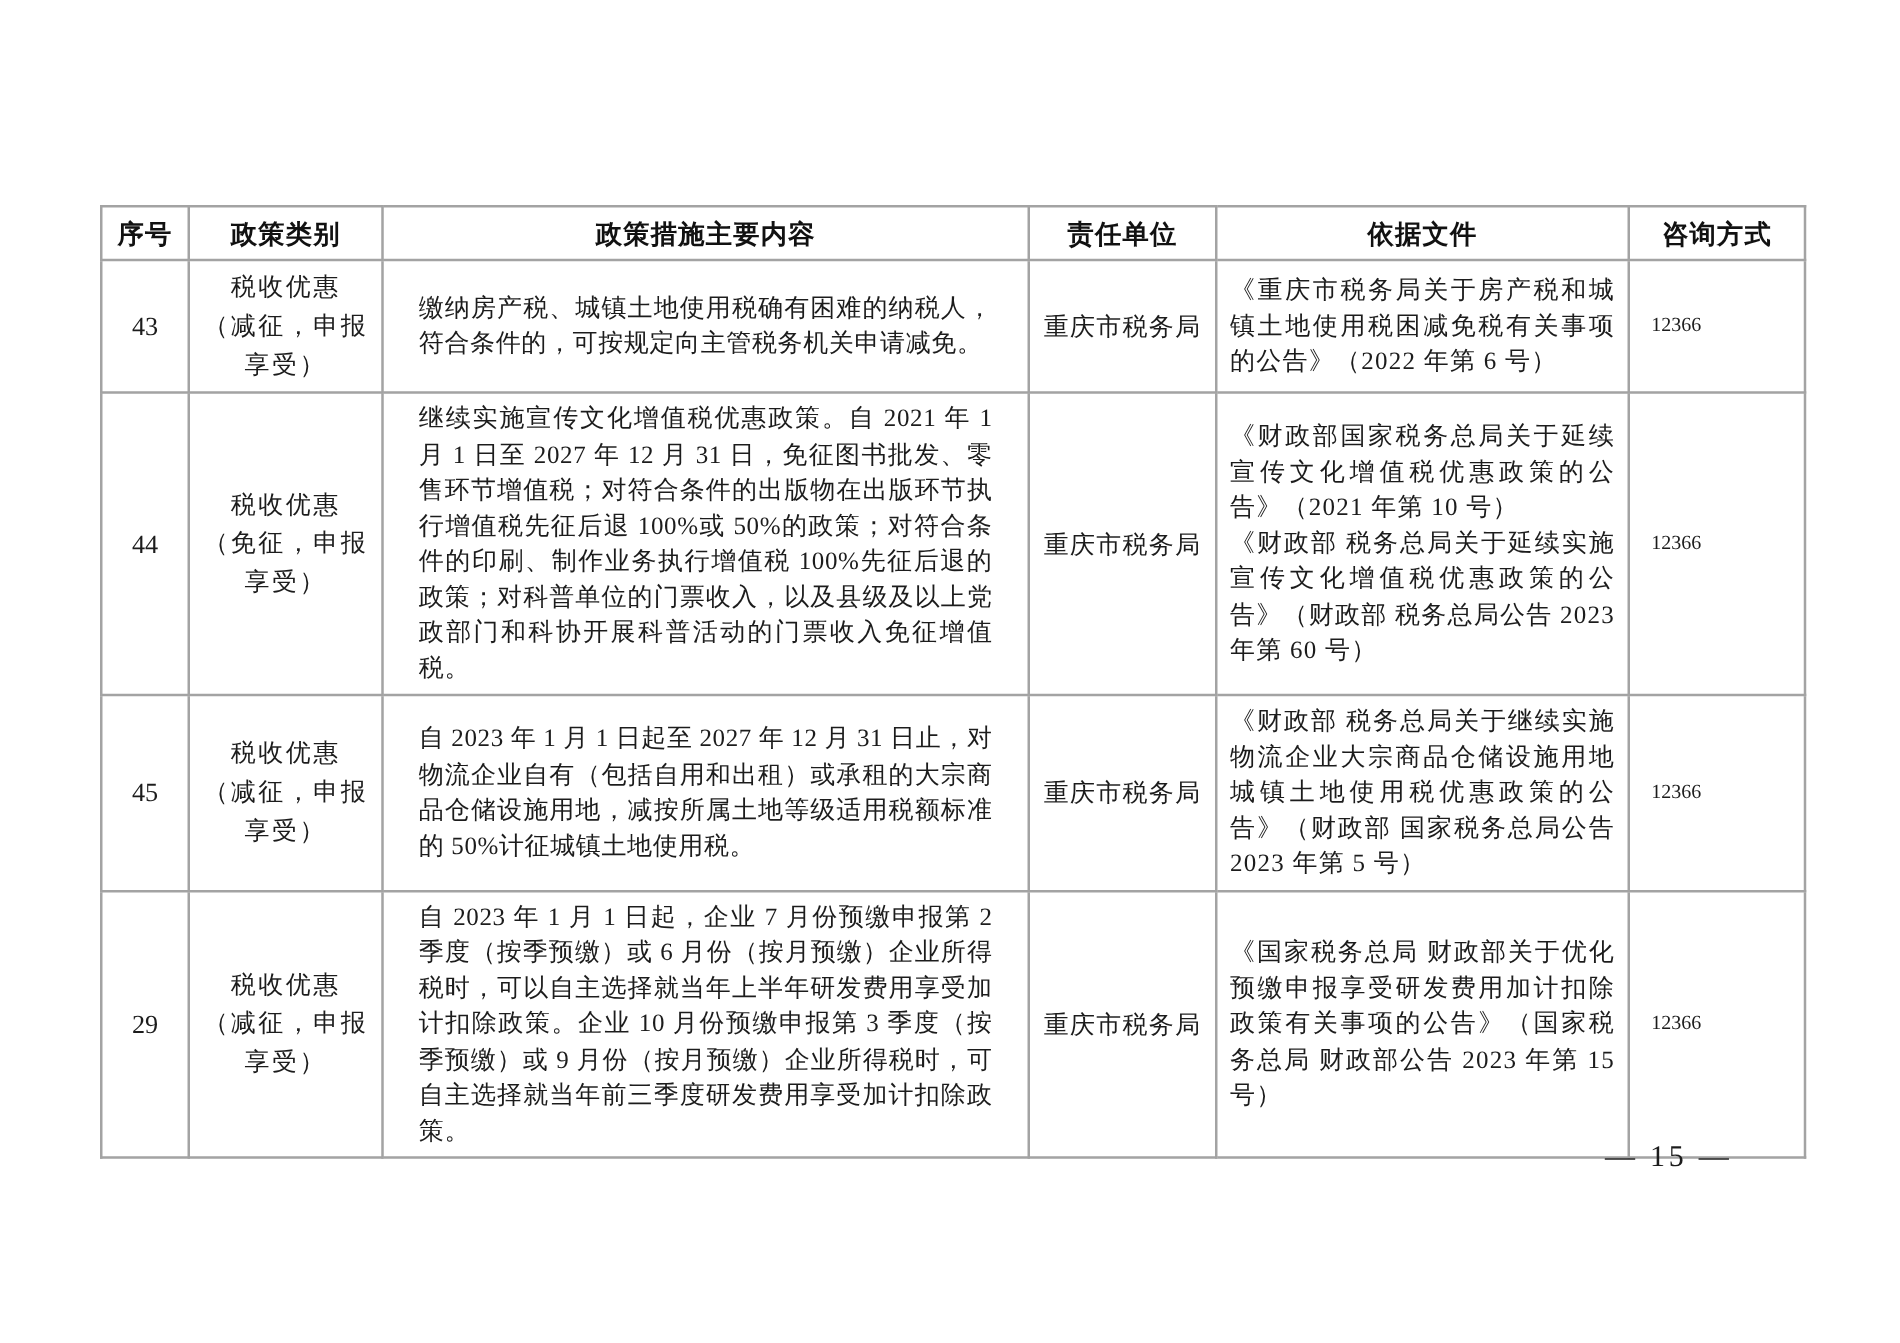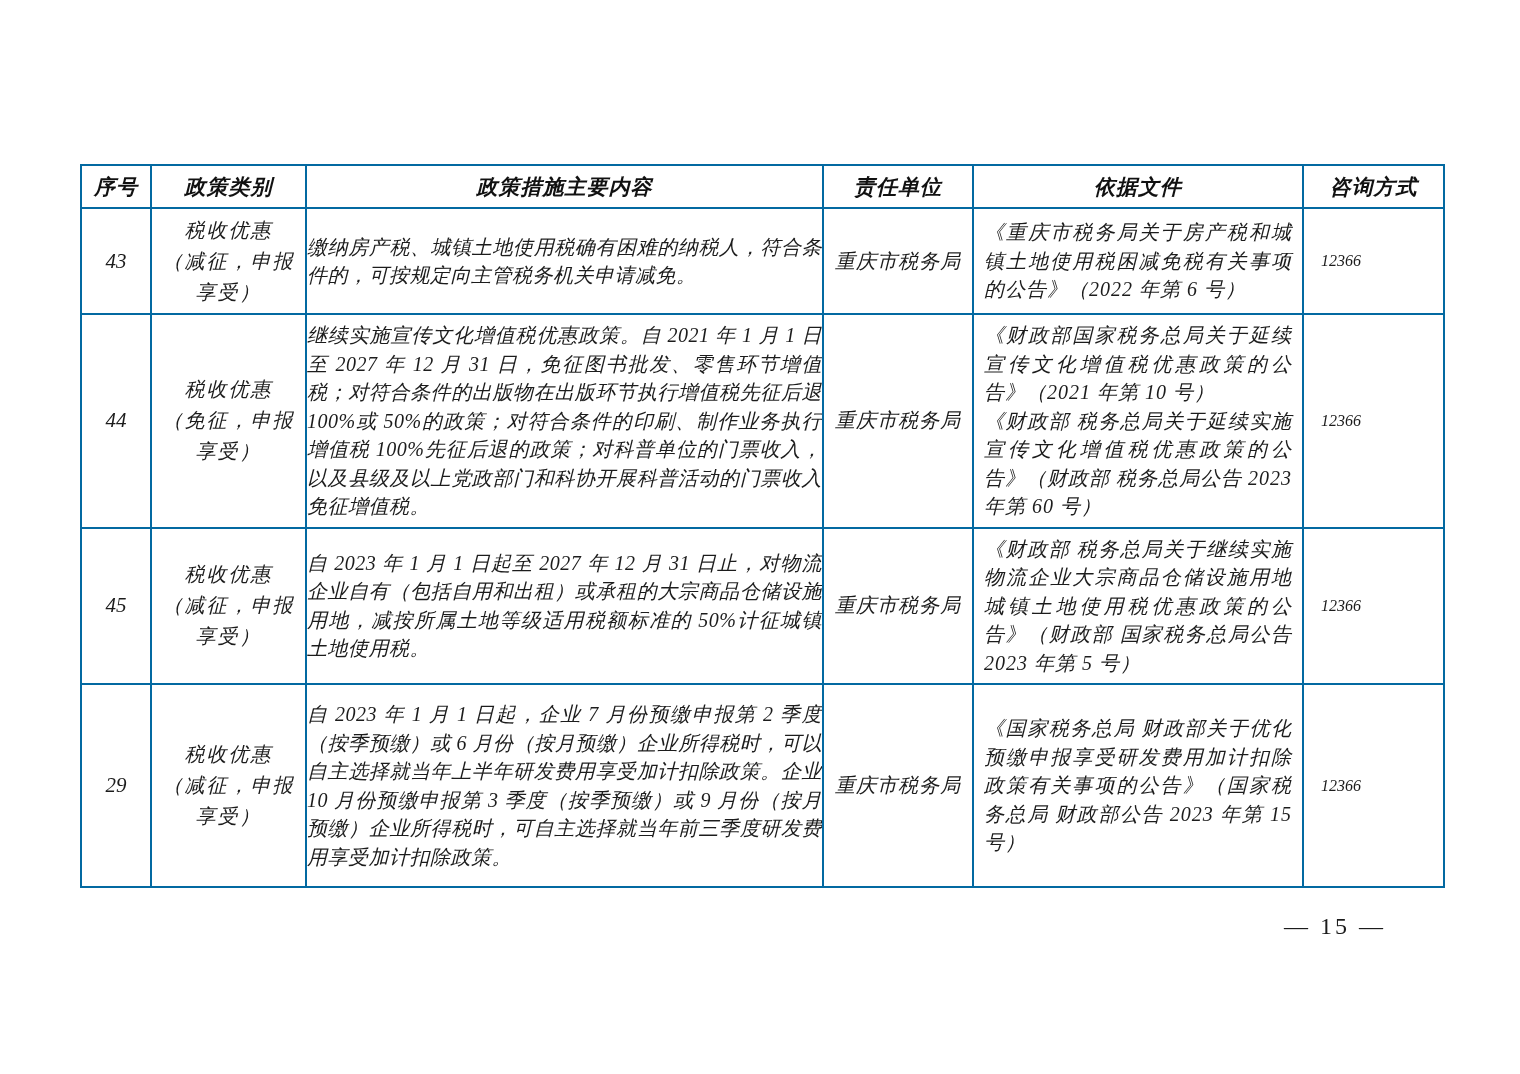--- a/index.html
+++ b/index.html
@@ -22,25 +22,24 @@
     top: 164px;
     width: 1363px;
   }
   table.policy-table {
     width: 100%;
     table-layout: fixed;
     border-collapse: collapse;
   }
   table.policy-table th,
   table.policy-table td {
-    border: 2px solid #0369a1;
+    border: 2px solid #a3a3a3;
     vertical-align: middle;
     box-sizing: border-box;
     overflow: hidden;
-    font-style: italic;
   }
   table.policy-table thead tr { height: 43px; }
   table.policy-table tbody tr:nth-child(1) { height: 106px; }
   table.policy-table tbody tr:nth-child(2) { height: 200px; }
   table.policy-table tbody tr:nth-child(3) { height: 152px; }
   table.policy-table tbody tr:nth-child(4) { height: 203px; }
   th.col-header {
     font-family: "Liberation Sans", "DejaVu Sans", sans-serif;
     font-weight: 700;
     font-size: 21px;
@@ -58,21 +57,21 @@
     font-size: 20px;
     line-height: 31px;
     letter-spacing: 2px;
     padding: 2px 4px;
   }
   td.cell-content {
     text-align: justify;
     font-size: 20px;
     line-height: 28.5px;
     letter-spacing: 0.5px;
-    padding: 6px 0;
+    padding: 6px 28px;
     margin-left: 38px;
   }
   td.cell-unit {
     text-align: center;
     font-size: 20px;
     letter-spacing: 1px;
   }
   td.cell-basis {
     text-align: justify;
     font-size: 20px;

